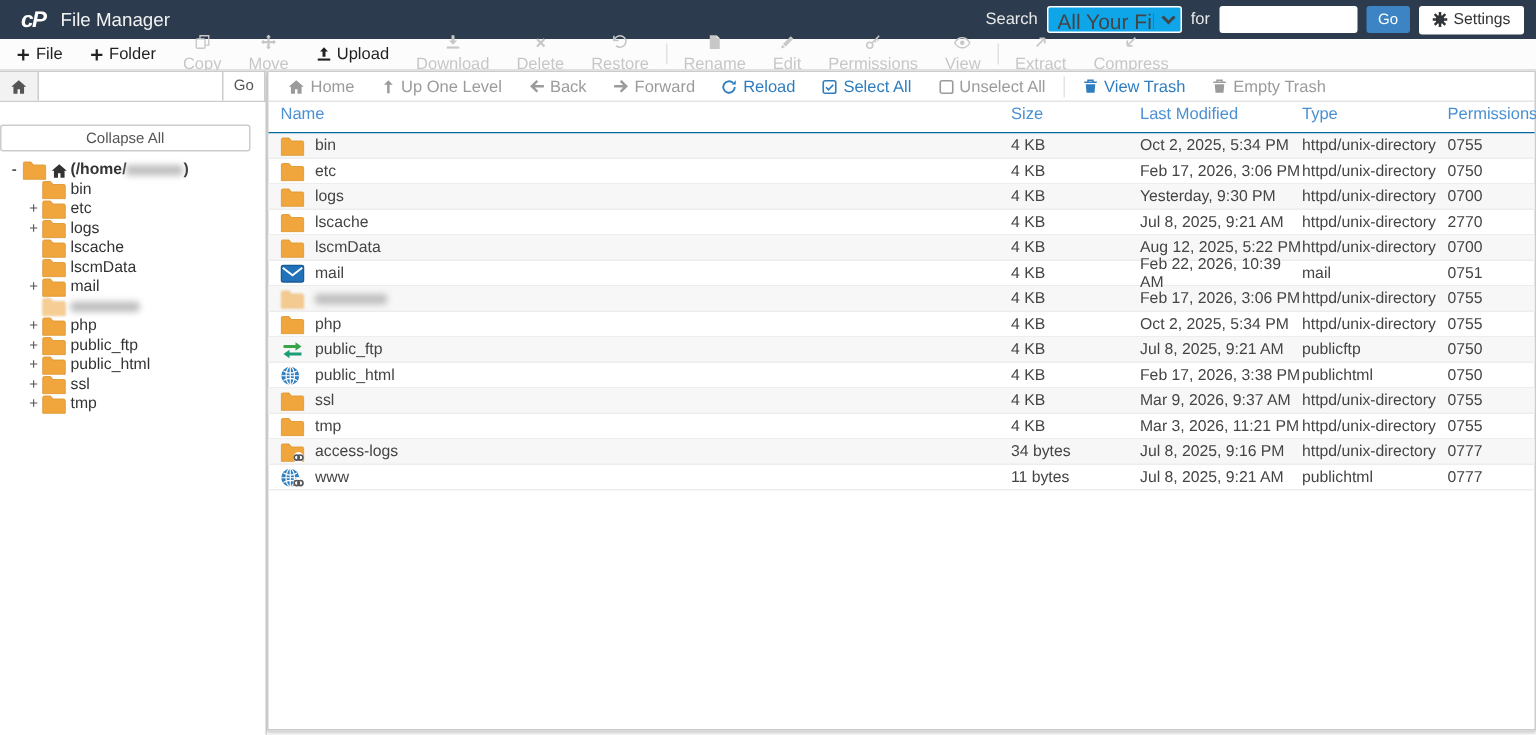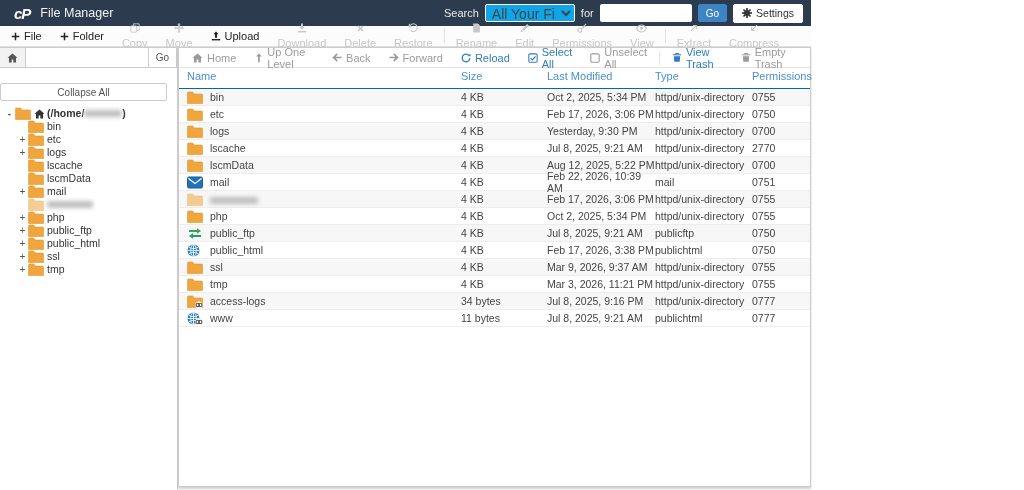--- a/index.html
+++ b/index.html
@@ -1,18 +1,18 @@
 <!DOCTYPE html>
 <html><head>
 <meta charset="utf-8">
 <style>
   * { margin:0; padding:0; box-sizing:border-box; }
   html,body { width:1024px; height:490px; overflow:hidden; background:#fff;
     font-family:"Liberation Sans","DejaVu Sans",sans-serif; }
-  .app { position:relative; width:811px; height:490px; }
+  .app { position:relative; width:1024px; height:490px; }
 
   
   .hdr { height:26px; background:#2c3b4e; display:flex; align-items:center; padding:0 8px; color:#fff; }
   .logo { font-weight:bold; font-style:italic; font-size:15px; letter-spacing:-1px; margin:0 10px 0 6px; }
   .hdr-title { font-size:12.5px; color:#f2f2f2; }
   .hdr-right { margin-left:auto; display:flex; align-items:center; gap:6px; font-size:11px; }
   .hdr-label { color:#e8e8e8; }
   .scope-select { height:18px; font-size:14px; width:90px; border:1px solid #fff; border-radius:2px;
     background:#0ea5e9; color:#444; font-family:inherit; padding:0 2px; }
   .search-input { height:18px; width:92px; border:none; border-radius:2px; background:#fff; padding:0 4px; font-size:10px; }

